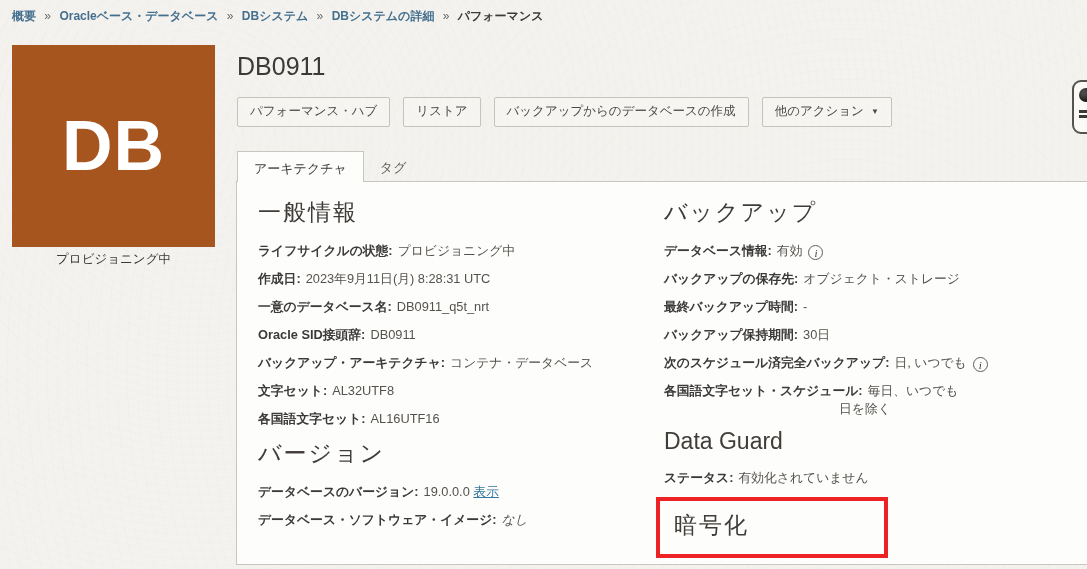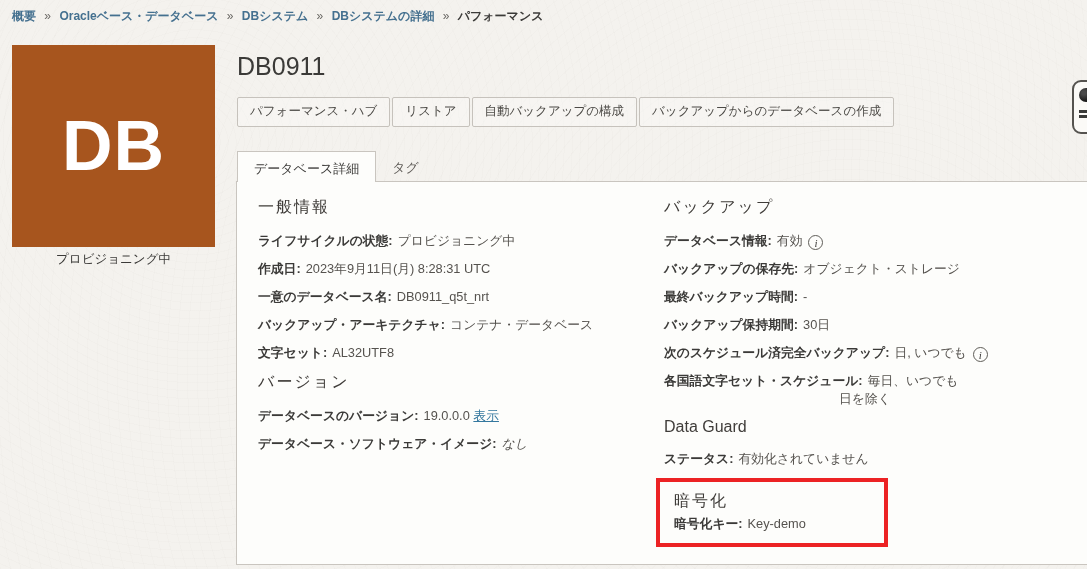--- a/index.html
+++ b/index.html
@@ -24,37 +24,37 @@
 
   
   .avatar { position:absolute; left:12px; top:45px; width:203px; height:202px; background:#a7551e;
             display:flex; align-items:center; justify-content:center; }
   .avatar span { color:#fff; font-size:70px; font-weight:bold; letter-spacing:1px; }
   .avatar-caption { position:absolute; left:12px; top:251px; width:203px; text-align:center;
                     font-size:12.5px; color:#3b3a38; }
 
   
   .page-title { position:absolute; left:237px; top:52px; font-size:25px; font-weight:400; color:#3b3a38; }
-  .actions { position:absolute; left:237px; top:97px; display:flex; gap:2px; }
+  .actions { position:absolute; left:237px; top:97px; display:flex; gap:13px; }
   .btn { border:1px solid #c6c2bc; background:rgba(255,255,255,0.25); color:#4c4a46;
          font-size:12.5px; font-family:inherit; padding:5px 12px 6px; border-radius:2px; cursor:pointer; white-space:nowrap; }
   .btn .caret { font-size:8px; margin-left:7px; color:#4c4a46; vertical-align:1px; }
 
   
   .tabs { position:absolute; left:237px; top:151px; display:flex; z-index:2; }
   .tab { font-size:13px; padding:8px 16px 9px; color:#5d5a56; cursor:pointer; }
   .tab.active { background:#fdfdfb; border:1px solid #c9c5bf; border-bottom:none; color:#3b3a38; height:31px; }
 
   
   .panel { position:absolute; left:236px; top:181px; right:0; height:384px; background:#fdfdfb;
            border:1px solid #c9c5bf; border-right:none; z-index:1; }
   .col { position:absolute; top:15px; }
   .col-left  { left:21px;  width:390px; }
   .col-right { left:427px; width:440px; }
-  h2.section { font-size:16px; font-weight:400; color:#3f3c39; letter-spacing:2px; margin:0 0 14px; }
+  h2.section { font-size:23px; font-weight:400; color:#3f3c39; letter-spacing:2px; margin:0 0 14px; }
   h2.latin { letter-spacing:0; }
   .row { font-size:12.8px; margin-bottom:10px; line-height:18px; color:#55524e; }
   .lbl { font-weight:bold; color:#3b3a38; margin-right:5px; }
   .val { color:#55524e; }
   .val.italic { font-style:italic; }
   a.blue-link { color:#35789f; text-decoration:underline; cursor:pointer; }
   a.dark-link { color:#4c4a46; text-decoration:underline; cursor:pointer; margin-left:10px; }
   .val-line2 { margin-left:175px; line-height:18px; }
   .info-icon { display:inline-block; width:15px; height:15px; border:1px solid #5f5d58; border-radius:50%;
                font-family:"Liberation Serif","DejaVu Serif",serif; font-style:italic; font-size:11px;
@@ -95,48 +95,56 @@
   <div class="avatar">
     <span>DB</span>
   </div>
   <div class="avatar-caption">プロビジョニング中</div>
 
   <h1 class="page-title">DB0911</h1>
 
   <div class="actions">
     <button class="btn">パフォーマンス・ハブ</button>
     <button class="btn">リストア</button>
-    <button class="btn">自動バックアップの構成</button>
     <button class="btn">バックアップからのデータベースの作成</button>
+    <button class="btn">
+      <span>他のアクション</span><span class="caret">▼</span>
+    </button>
   </div>
 
   <div class="tabs">
-    <div class="tab active">データベース詳細</div>
+    <div class="tab active">アーキテクチャ</div>
     <div class="tab">タグ</div>
   </div>
 
   <div class="panel">
 
     <div class="col col-left">
       <h2 class="section">一般情報</h2>
 
       <div class="row">
         <span class="lbl">ライフサイクルの状態:</span><span class="val">プロビジョニング中</span>
       </div>
       <div class="row">
         <span class="lbl">作成日:</span><span class="val">2023年9月11日(月) 8:28:31 UTC</span>
       </div>
       <div class="row">
         <span class="lbl">一意のデータベース名:</span><span class="val">DB0911_q5t_nrt</span>
       </div>
       <div class="row">
+        <span class="lbl">Oracle SID接頭辞:</span><span class="val">DB0911</span>
+      </div>
+      <div class="row">
         <span class="lbl">バックアップ・アーキテクチャ:</span><span class="val">コンテナ・データベース</span>
       </div>
       <div class="row">
         <span class="lbl">文字セット:</span><span class="val">AL32UTF8</span>
+      </div>
+      <div class="row">
+        <span class="lbl">各国語文字セット:</span><span class="val">AL16UTF16</span>
       </div>
 
       <h2 class="section spacer-top">バージョン</h2>
       <div class="row">
         <span class="lbl">データベースのバージョン:</span><span class="val">19.0.0.0</span> <a class="blue-link">表示</a>
       </div>
       <div class="row">
         <span class="lbl">データベース・ソフトウェア・イメージ:</span><span class="val italic">なし</span>
       </div>
     </div>
@@ -164,23 +172,20 @@
         <div class="val-line2 val">日を除く</div>
       </div>
 
       <h2 class="section latin spacer-top">Data Guard</h2>
       <div class="row">
         <span class="lbl">ステータス:</span><span class="val">有効化されていません</span>
       </div>
 
       <div class="encryption-box">
         <h2 class="section">暗号化</h2>
-        <div class="row">
-          <span class="lbl">暗号化キー:</span><span class="val">Key-demo</span>
-        </div>
 
       </div>
     </div>
 
   </div>
 
   <div class="edge-widget">
     <span class="globe"></span>
     <span class="bar b1"></span>
     <span class="bar b2"></span>

